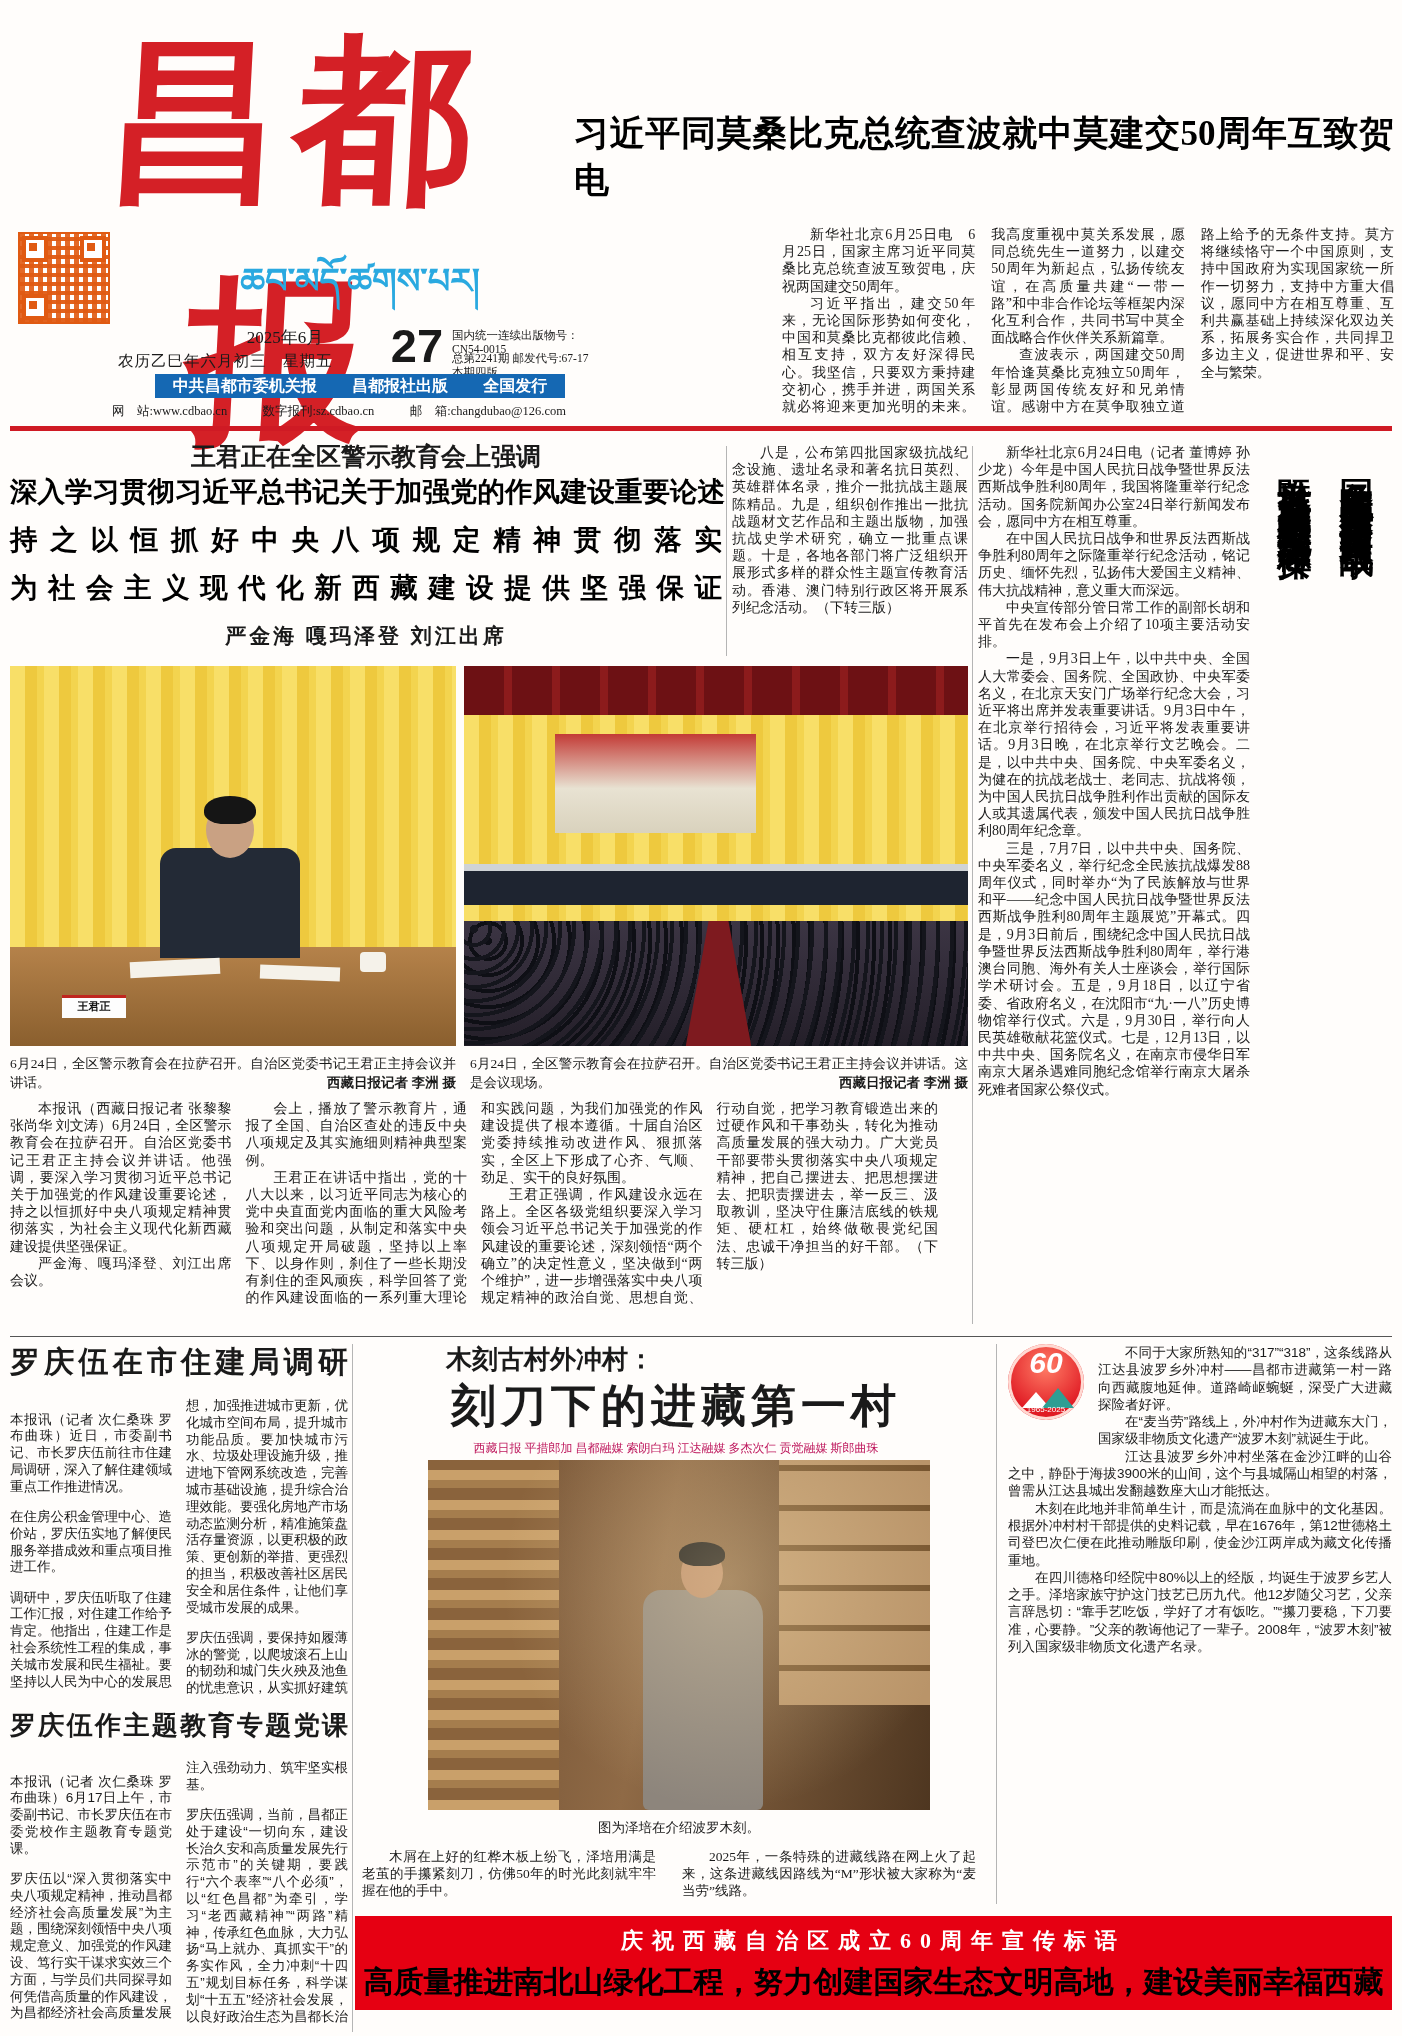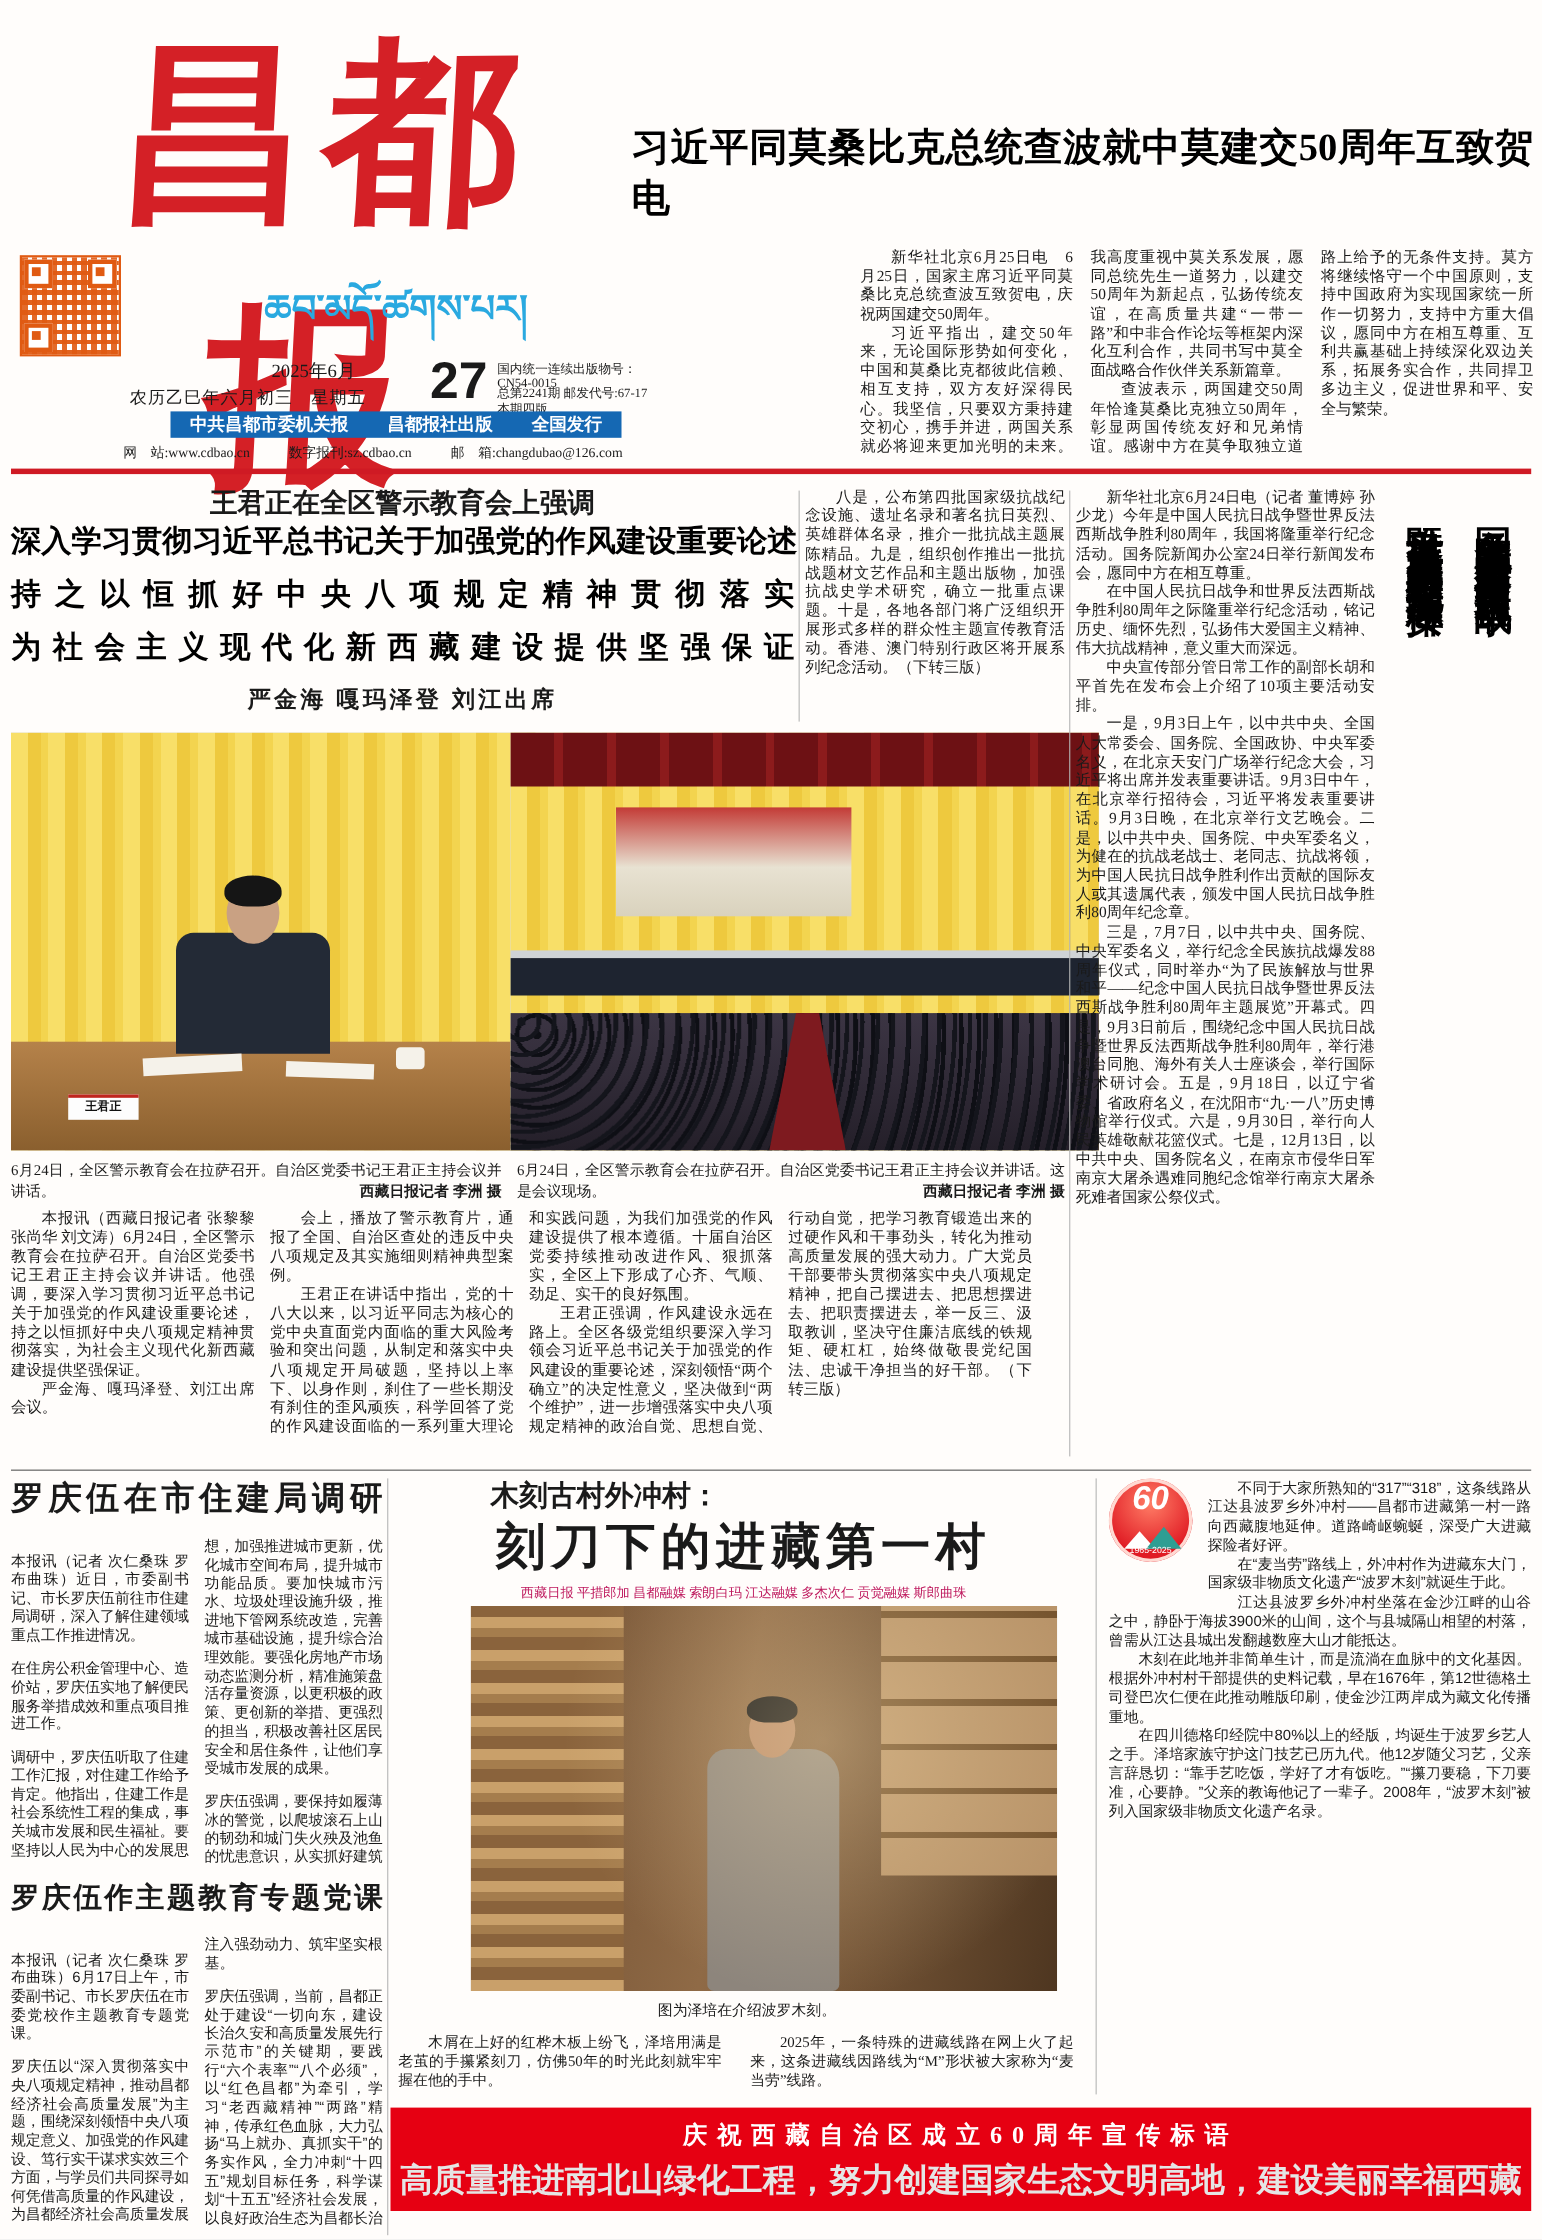--- a/index.html
+++ b/index.html
@@ -31,21 +31,21 @@
   .top-headline{left:574px;top:110px;width:820px;font-size:35px;font-weight:900;letter-spacing:0px;
       text-align:justify;text-align-last:justify;color:#000;}
   .top-body{left:782px;top:226px;width:612px;height:202px;column-count:3;column-gap:16px;
       font-size:13.5px;line-height:16.6px;text-align:justify;overflow:hidden;}
   .top-body p,.cnbody p{margin:0;text-indent:2em;}
   
   .kicker{left:10px;top:440px;width:712px;text-align:center;font-size:25px;font-weight:900;}
   .hl{left:10px;width:712px;font-weight:900;font-size:27.5px;color:#000;
       text-align:justify;text-align-last:justify;white-space:nowrap;}
   .subline{left:10px;top:622px;width:712px;text-align:center;font-size:21px;font-weight:900;letter-spacing:3px;}
-  .photo{overflow:hidden;background:#ddd;padding-left:31px;}
+  .photo{overflow:hidden;background:#ddd;}
   .curtain{position:absolute;inset:0;background:repeating-linear-gradient(90deg,#f8df68 0 15px,#eec93e 15px 27px,#f3d44f 27px 34px);}
   .caption{font-size:13.5px;line-height:19px;text-align:justify;}
   .caption .credit{float:right;font-weight:bold;font-family:"Liberation Sans","DejaVu Sans",sans-serif;}
   .cnbody{font-size:14px;line-height:17.2px;text-align:justify;overflow:hidden;}
   .main-body{left:10px;top:1100px;width:928px;height:232px;column-count:4;column-gap:14px;}
   
   .mem-colB{left:732px;top:444px;width:236px;height:214px;}
   .mem-colA{left:978px;top:444px;width:272px;height:882px;}
   .vhead{left:1254px;top:452px;width:134px;height:864px;writing-mode:vertical-rl;text-orientation:upright;
       font-weight:900;font-size:34px;line-height:62px;letter-spacing:3px;color:#000;
@@ -75,21 +75,21 @@
       font-style:italic;font-weight:900;font-size:30px;font-family:"Liberation Sans",sans-serif;}
   .emblem .mtn1{position:absolute;bottom:12px;left:14px;width:0;height:0;
       border-left:14px solid transparent;border-right:14px solid transparent;border-bottom:16px solid #fff;}
   .emblem .mtn2{position:absolute;bottom:12px;left:34px;width:0;height:0;
       border-left:16px solid transparent;border-right:16px solid transparent;border-bottom:20px solid #2e9e93;}
   .emblem .yrs{position:absolute;bottom:2px;left:0;width:100%;text-align:center;color:#fff;font-size:8px;
       font-family:"Liberation Sans",sans-serif;}
   
   .banner{left:355px;top:1916px;width:1037px;height:94px;background:#e60012;text-align:center;}
   .banner .l1{margin-top:10px;color:#fff;font-size:22px;font-weight:bold;letter-spacing:9px;}
-  .banner .l2{margin-top:6px;color:#e5e5e5;font-size:30px;font-weight:900;
+  .banner .l2{margin-top:6px;color:#000000;font-size:30px;font-weight:900;
       font-family:Liberation Mono, monospace;}
   
   .deskband{position:absolute;left:0;bottom:0;width:100%;height:26%;background:linear-gradient(#b5824a,#8a5f2e);}
   .paper{position:absolute;background:#f5f2ea;}
   .person-suit{position:absolute;background:#232a36;border-radius:16px 16px 0 0;}
   .head{position:absolute;background:#c9a183;border-radius:50%;}
   .hair{position:absolute;background:#151515;border-radius:50% 50% 40% 40%;}
   .nameplate{position:absolute;background:#fdfdfd;border-top:3px solid #c0261f;color:#111;
       font-size:11px;font-weight:bold;text-align:center;line-height:17px;
       font-family:"Liberation Sans",sans-serif;}

